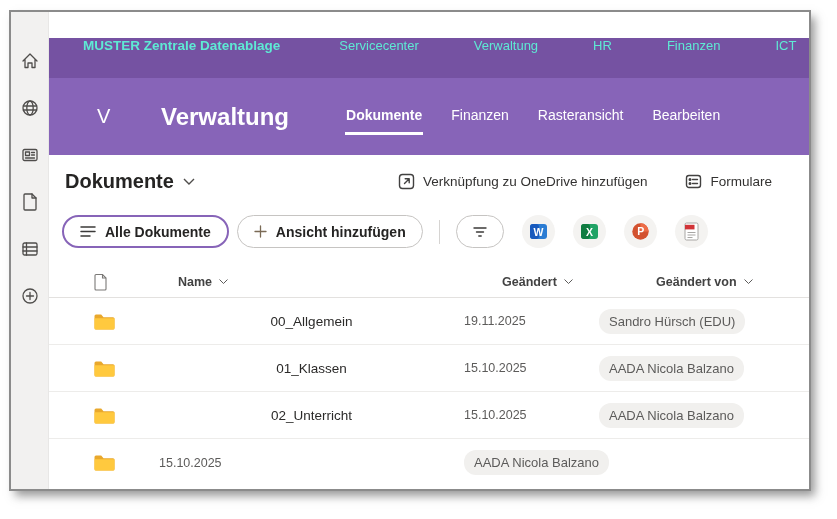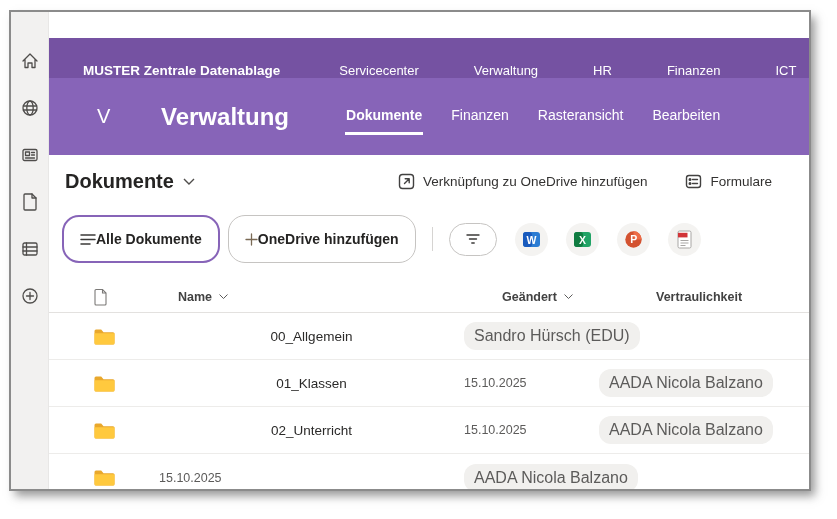--- a/index.html
+++ b/index.html
@@ -13,21 +13,21 @@
   
   .appbar { width:38px; background:#f2f1f0; border-right:1px solid #e8e7e6;
     display:flex; flex-direction:column; align-items:center; padding-top:38px; gap:25px; flex:none; }
   .appbar .ico { width:22px; height:22px; display:flex; align-items:center; justify-content:center; cursor:pointer; }
   .appbar svg { stroke:#4f4d4b; fill:none; stroke-width:1.3; stroke-linecap:round; stroke-linejoin:round; }
 
   
   .main { flex:1; display:flex; flex-direction:column; overflow:hidden; position:relative; }
   .topgap { height:26px; background:#fff; flex:none; }
 
-  .suitebar { height:40px; background:#7552a2; color:#ffffff; display:flex; align-items:flex-end;
+  .suitebar { height:40px; background:#7552a2; color:#5eead4; display:flex; align-items:flex-start;
     padding:0 0 0 34px; gap:26px; white-space:nowrap; overflow:hidden; flex:none; }
   .suitebar .brand { font-weight:bold; font-size:13.5px; margin-right:4px; cursor:pointer; }
   .suitebar .navitem { font-size:13px; cursor:pointer;margin-left:29px; }
 
   .siteheader { height:77px; background:#8764b8; color:#fff; display:flex; align-items:center;
     padding-left:48px; white-space:nowrap; overflow:hidden; flex:none; }
   .sitelogo { font-size:20px; font-weight:400; width:22px; cursor:pointer; }
   .sitetitle { font-size:24px; font-weight:bold; margin-left:42px; cursor:pointer; }
   .sitetabs { display:flex; gap:27px; margin-left:56px; align-items:center; }
   .sitetab { font-size:14px; padding:8px 1px 9px; cursor:pointer; border-bottom:3px solid transparent; }
@@ -37,42 +37,42 @@
 
   .titlerow { position:relative; height:34px; margin-top:13px; }
   .libtitle { position:absolute; left:16px; top:2px; display:flex; align-items:center; gap:9px;
     font-size:20px; font-weight:bold; color:#252423; cursor:pointer; }
   .cmdbar { position:absolute; left:333px; top:5px; display:flex; align-items:center; gap:22px;
     white-space:nowrap; color:#333231; font-size:13.5px; }
   .cmd { display:flex; align-items:center; gap:8px; cursor:pointer;padding-left:16px; }
   .cmd svg { stroke:#424140; fill:none; stroke-width:1.4; stroke-linecap:round; stroke-linejoin:round; }
 
   .pillsrow { display:flex; align-items:center; margin-top:13px; padding-left:13px; gap:8px; }
-  .pill { height:48px; border-radius:17px; background:#fff; display:flex; align-items:center;
-    padding:0 16px; font-size:14px; font-weight:600; color:#252423; cursor:pointer; white-space:nowrap; }
+  .pill { height:33px; border-radius:17px; background:#fff; display:flex; align-items:center;
+    padding:0 16px; gap:9px; font-size:14px; font-weight:600; color:#252423; cursor:pointer; white-space:nowrap; }
   .pill.current { border:2px solid #8764b8; }
   .pill.addview { border:1px solid #c6c4c2; }
   .vdivider { width:1px; height:24px; background:#d6d4d2; margin:0 8px; }
   .roundbtn { width:48px; height:33px; border:1px solid #c6c4c2; border-radius:17px; background:#fff;
     display:flex; align-items:center; justify-content:center; cursor:pointer; }
   .ftcircle { width:33px; height:33px; border-radius:50%; background:#f4f3f1; margin-left:10px;
     display:flex; align-items:center; justify-content:center; cursor:pointer; flex:none; }
 
   .table { margin-top:18px; }
   .trow { display:grid; grid-template-columns:110px 305px 135px 150px 160px; align-items:center; }
   .thead { height:32px; border-bottom:1px solid #e3e1df;gap:19px; }
   .th { display:flex; align-items:center; gap:7px; font-size:12.5px; font-weight:600; color:#424242;
     cursor:pointer; white-space:nowrap; }
   .iconcell { padding-left:44px; display:flex; align-items:center; }
   .tr { height:47px; border-bottom:1px solid #edecea; cursor:pointer; }
   .tr:last-child { border-bottom:none; }
   .fname { font-size:13.5px; color:#2b2a29;text-align:center; }
   .fdate { font-size:12.5px; color:#5c5b5a; }
   .personpill { display:inline-block; background:#f1f0ee; border-radius:12px; padding:5px 10px;
-    font-size:16px; color:#5c5b5a; white-space:nowrap; }
+    font-size:13px; color:#5c5b5a; white-space:nowrap; }
   .chev { flex:none; }
 </style>
 </head>
 <body>
 
 <div class="window">
 
   <div class="appbar">
     <div class="ico">
       <svg width="20" height="20" viewBox="0 0 20 20">
@@ -179,21 +179,21 @@
         <div class="pill current">
           <svg width="16" height="13" viewBox="0 0 16 13">
               <path d="M1 2 H15 M1 6.5 H15 M1 11 H10" stroke="#3b3a39" stroke-width="1.5" fill="none" stroke-linecap="round"></path>
             </svg>
           <span>Alle Dokumente</span>
         </div>
         <div class="pill addview">
           <svg width="13" height="13" viewBox="0 0 13 13">
               <path d="M6.5 1 V12 M1 6.5 H12" stroke="#7a6a55" stroke-width="1.3" fill="none" stroke-linecap="round"></path>
             </svg>
-          <span>OneDrive hinzufügen</span>
+          <span>Ansicht hinzufügen</span>
         </div>
         <div class="vdivider"></div>
         <div class="roundbtn">
           <svg width="16" height="12" viewBox="0 0 16 12">
               <path d="M2 2 H14 M4.5 6 H11.5 M6.8 10 H9.2" stroke="#3b3a39" stroke-width="1.4" fill="none" stroke-linecap="round"></path>
             </svg>
         </div>
         <div class="ftcircle">
           <svg width="19" height="19" viewBox="0 0 19 19">
               <rect x="1" y="2" width="17" height="15" rx="3" fill="#2b7cd3"></rect>
@@ -238,32 +238,39 @@
                 <path d="M0.5 0.5 L4.5 4.5 L8.5 0.5" stroke="#5c5b5a" fill="none"></path>
               </svg>
           </div>
           <div class="th">
             <span>Geändert</span>
             <svg class="chev" width="9" height="5" viewBox="0 0 9 5">
                 <path d="M0.5 0.5 L4.5 4.5 L8.5 0.5" stroke="#5c5b5a" fill="none"></path>
               </svg>
           </div>
           <div class="th">
+            <span>Geändert von</span>
+            <svg class="chev" width="9" height="5" viewBox="0 0 9 5">
+                <path d="M0.5 0.5 L4.5 4.5 L8.5 0.5" stroke="#5c5b5a" fill="none"></path>
+              </svg>
+          </div>
+          <div class="th">
             <span>Vertraulichkeit</span>
           </div>
         </div>
 
         <div class="trow tr">
           <div class="iconcell">
             <svg width="23" height="19" viewBox="0 0 23 19">
                 <path d="M1.5 4 a1.5 1.5 0 0 1 1.5 -1.5 h5.2 l2.3 2.7 h9.5 a1.5 1.5 0 0 1 1.5 1.5 V16 a1.5 1.5 0 0 1 -1.5 1.5 H3 a1.5 1.5 0 0 1 -1.5 -1.5 Z" fill="#e9a82c"></path>
                 <path d="M1.5 6.2 h20 V16 a1.5 1.5 0 0 1 -1.5 1.5 H3 a1.5 1.5 0 0 1 -1.5 -1.5 Z" fill="#ffc93e"></path>
               </svg>
           </div>
           <div class="fname">00_Allgemein</div>
+          <div class="fdate">19.11.2025</div>
           <div><span class="personpill">Sandro Hürsch (EDU)</span></div>
           <div></div>
         </div>
 
         <div class="trow tr">
           <div class="iconcell">
             <svg width="23" height="19" viewBox="0 0 23 19">
                 <path d="M1.5 4 a1.5 1.5 0 0 1 1.5 -1.5 h5.2 l2.3 2.7 h9.5 a1.5 1.5 0 0 1 1.5 1.5 V16 a1.5 1.5 0 0 1 -1.5 1.5 H3 a1.5 1.5 0 0 1 -1.5 -1.5 Z" fill="#e9a82c"></path>
                 <path d="M1.5 6.2 h20 V16 a1.5 1.5 0 0 1 -1.5 1.5 H3 a1.5 1.5 0 0 1 -1.5 -1.5 Z" fill="#ffc93e"></path>
               </svg>

